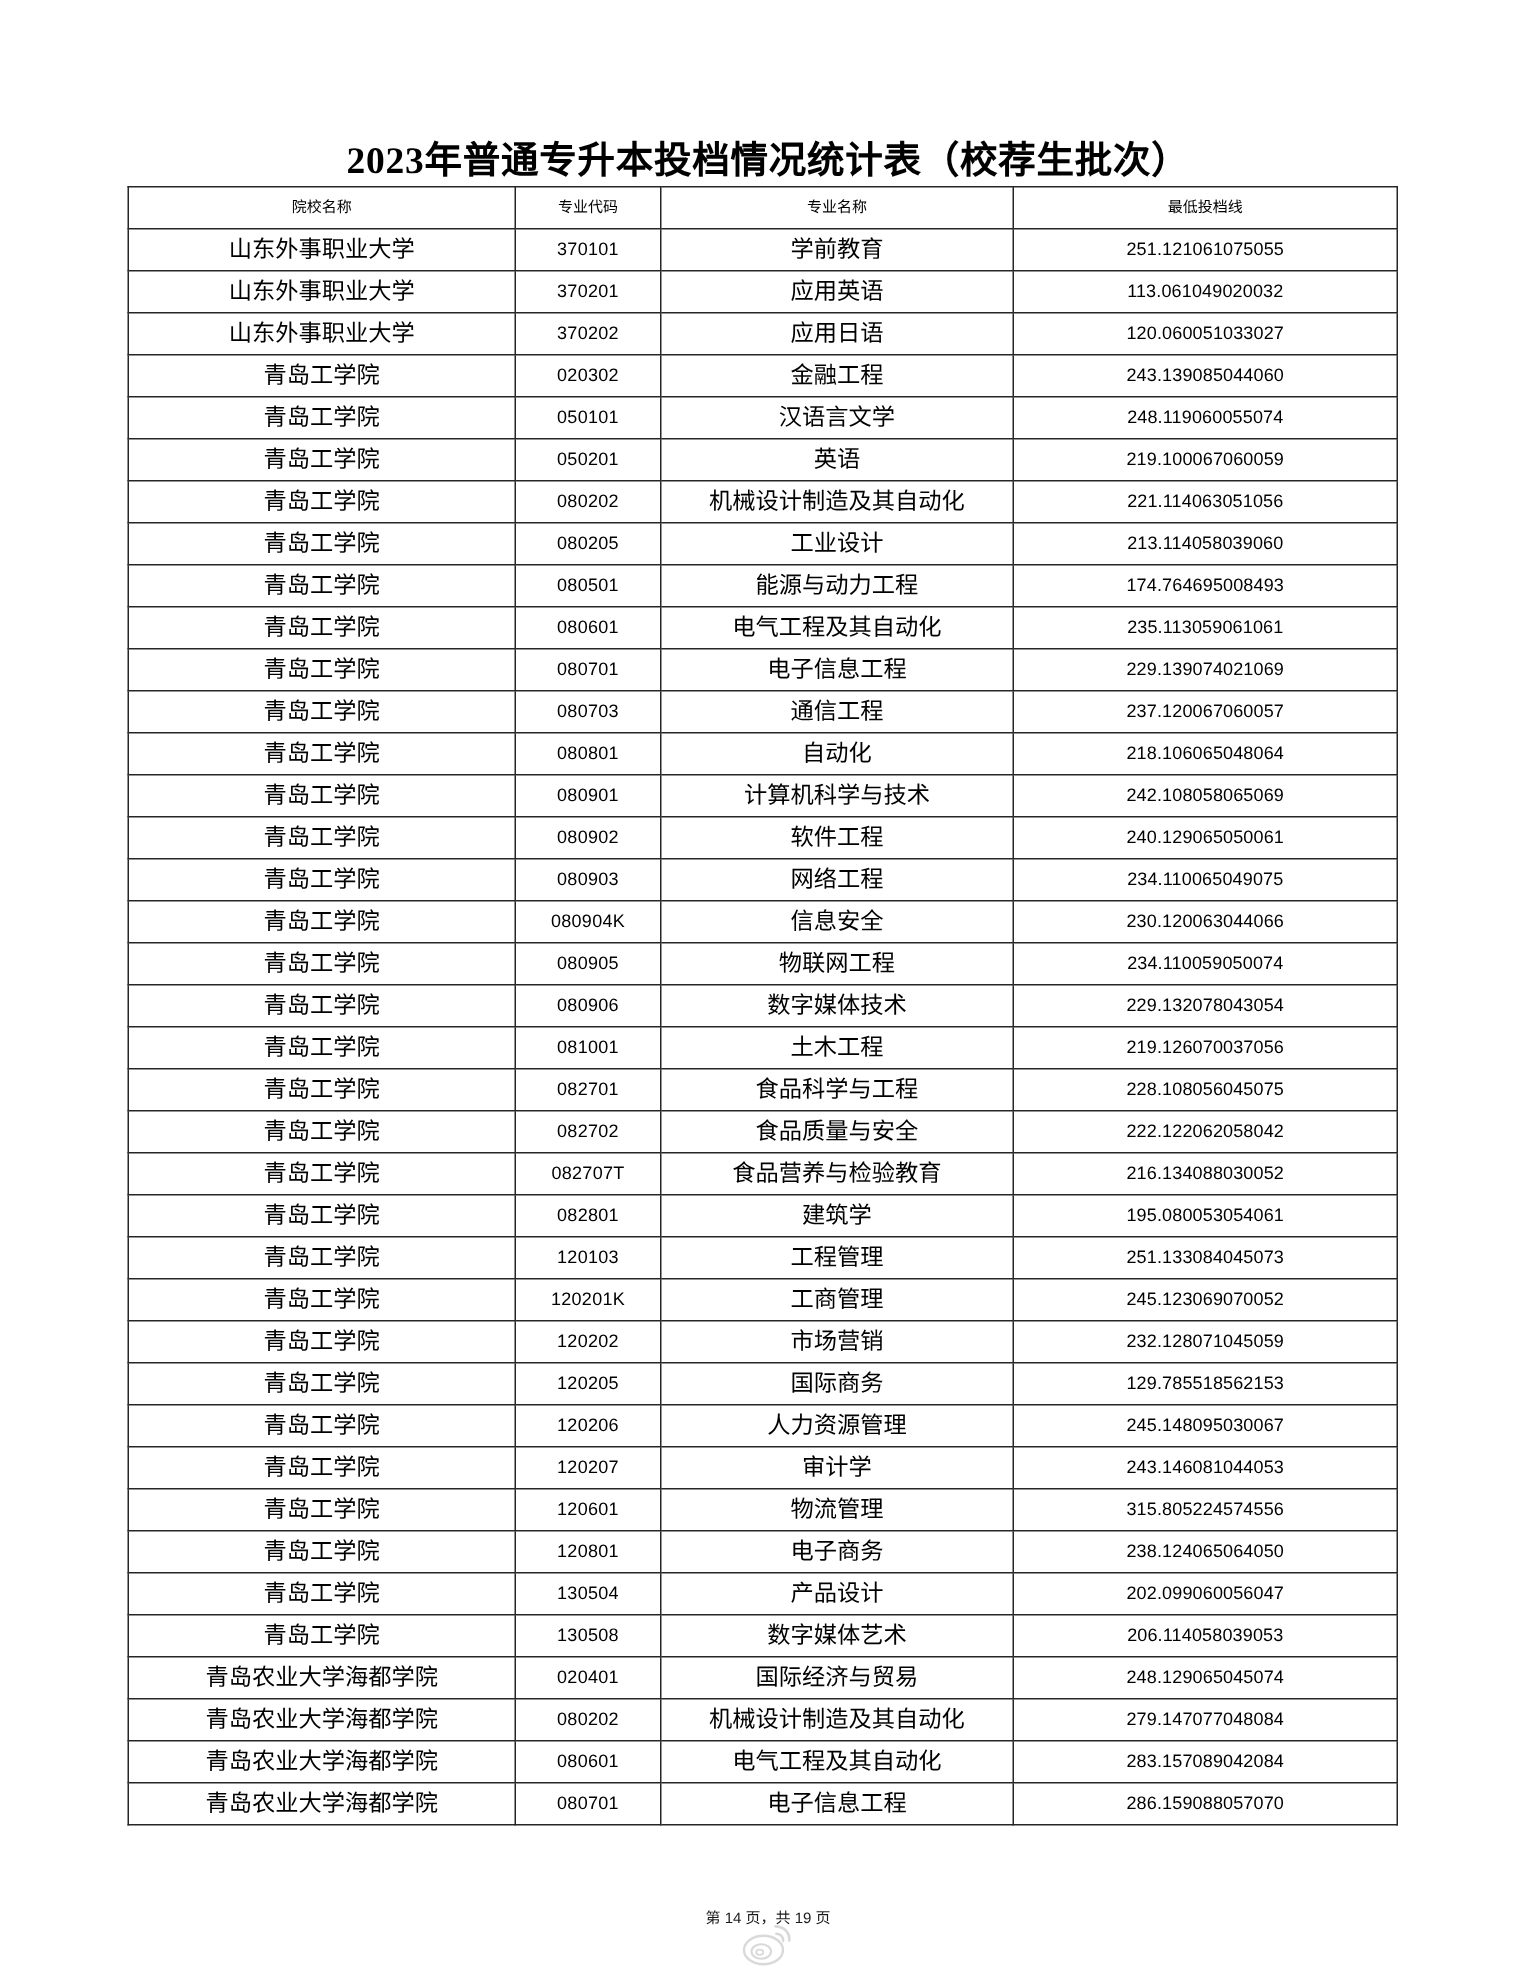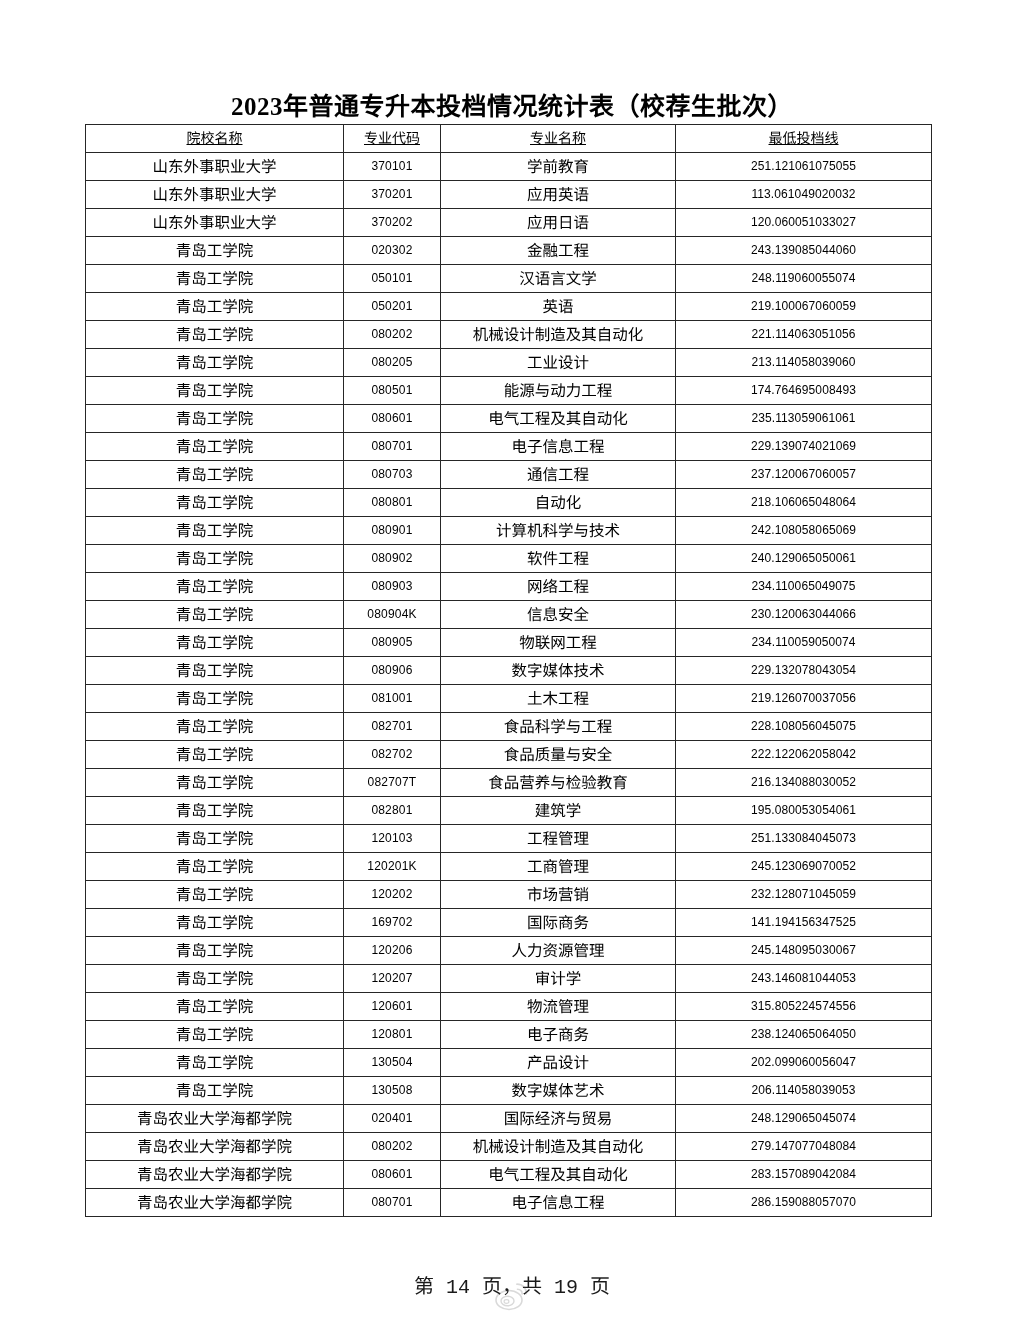--- a/index.html
+++ b/index.html
@@ -58,41 +58,40 @@
     padding: 0 2px;
     text-align: center;
     vertical-align: middle;
     font-size: 15.5px;
     font-weight: normal;
     font-family: "Liberation Serif", "DejaVu Serif", serif;
     white-space: nowrap;
     overflow: hidden;
   }
   table.score-table thead th {
-    font-size: 14px;
-    text-decoration: underline;
+    font-size: 10px;
   }
   table.score-table td.score-cell {
     font-family: "Liberation Sans", "DejaVu Sans", sans-serif;
     font-size: 12px;
     letter-spacing: 0.1px;
   }
   table.score-table td.code-cell {
     font-family: "Liberation Sans", "DejaVu Sans", sans-serif;
     font-size: 12px;
     letter-spacing: 0.2px;
   }
   .footer-page {
     position: absolute;
     top: 1270px;
     left: 0;
     width: 1024px;
     text-align: center;
-    font-size: 20px;
-    font-family: Liberation Mono, monospace;
+    font-size: 10px;
+    font-family: Liberation Sans, sans-serif;
     color: #1a1a1a;
   }
   .watermark {
     position: absolute;
     top: 1281px;
     left: 0;
     width: 1024px;
     display: flex;
     align-items: center;
     justify-content: center;
@@ -295,23 +294,23 @@
             <td class="score-cell">245.123069070052</td>
           </tr>
           <tr>
             <td>青岛工学院</td>
             <td class="code-cell">120202</td>
             <td>市场营销</td>
             <td class="score-cell">232.128071045059</td>
           </tr>
           <tr>
             <td>青岛工学院</td>
-            <td class="code-cell">169702</td>
+            <td class="code-cell">120205</td>
             <td>国际商务</td>
-            <td class="score-cell">141.194156347525</td>
+            <td class="score-cell">129.785518562153</td>
           </tr>
           <tr>
             <td>青岛工学院</td>
             <td class="code-cell">120206</td>
             <td>人力资源管理</td>
             <td class="score-cell">245.148095030067</td>
           </tr>
           <tr>
             <td>青岛工学院</td>
             <td class="code-cell">120207</td>

